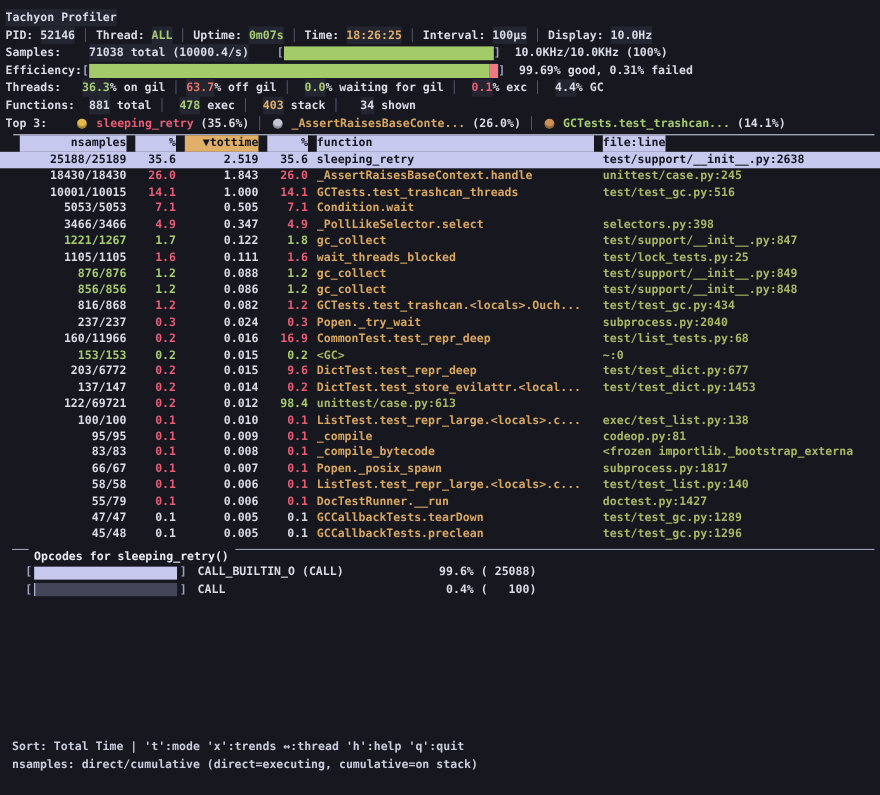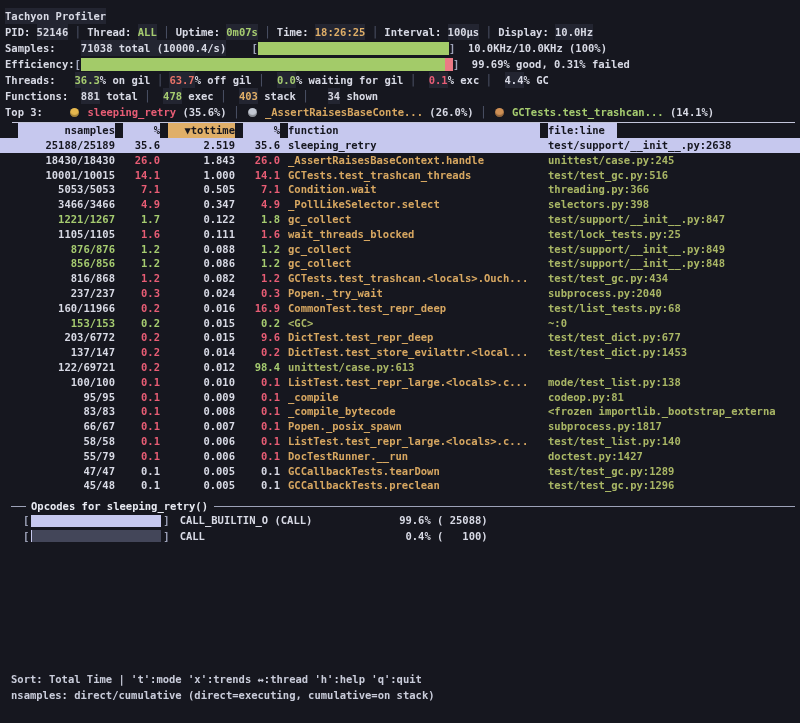--- a/index.html
+++ b/index.html
@@ -43,30 +43,30 @@
   .rule{height:1px;background:var(--rule);margin:0 5px 0 12px}
   .trow{position:relative;display:grid;
         grid-template-columns:97px 37px 67px 37px 252px 1fr;
         column-gap:8px;padding:0 5px 0 18px;height:14.8px;line-height:14.8px;
         align-items:center}
   .trow span{overflow:hidden;white-space:pre}
   .trow .r{text-align:right} .trow .l{text-align:left}
   .hdr{margin-top:0;height:15px;line-height:15px}
   .hdr span{background:var(--selbg);color:var(--selfg)}
   .hdr span.tt{background:var(--orange)}
-  .hdr span.fit{justify-self:start;width:max-content;padding-right:12px}
+  .hdr span.fit{justify-self:start;width:max-content;padding-right:0}
   .trow.sel{background:var(--selbg)}
   .trow.sel span{color:var(--selfg) !important}
   .sel-arrow{position:absolute;left:4px;top:3px;width:0;height:0;
              border-right:9px solid var(--selbg);
              border-top:4.5px solid transparent;border-bottom:4.5px solid transparent}
 
   
   #opcodes{position:absolute;top:499px;left:11px;right:5px}
-  .op-title{display:flex;align-items:center;height:14px;line-height:14px}
+  .op-title{display:flex;align-items:flex-start;height:14px;line-height:14px}
   .op-dash{width:15px;border-top:1px solid var(--bracket);margin-right:5px}
   .op-line{flex:1;border-top:1px solid var(--bracket);margin-left:6px}
   .op-title b{color:#e8eaf2;white-space:pre}
   .op-row{display:flex;align-items:center;height:15.5px;line-height:15.5px;
           padding-left:12px;white-space:pre}
   .op-bar{display:inline-block;width:130px;height:12px;background:var(--barEmpty);
           margin:0 2px;overflow:hidden}
   .op-bar i{display:block;height:100%;background:var(--barFill)}
   .op-label{display:inline-block;width:200px;padding-left:10px;overflow:hidden}
   .op-pct{display:inline-block;width:118px;text-align:right}
@@ -125,21 +125,20 @@
           <span class="r c-pink">14.1</span>
           <span class="l c-func">GCTests.test_trashcan_threads</span>
           <span class="l c-file">test/test_gc.py:516</span>
         </div>
         <div class="trow">
           <span class="r c-fg">5053/5053</span>
           <span class="r c-pink">7.1</span>
           <span class="r c-fg">0.505</span>
           <span class="r c-pink">7.1</span>
           <span class="l c-func">Condition.wait</span>
-          <span class="l c-file">threading.py:366</span>
         </div>
         <div class="trow">
           <span class="r c-fg">3466/3466</span>
           <span class="r c-pink">4.9</span>
           <span class="r c-fg">0.347</span>
           <span class="r c-pink">4.9</span>
           <span class="l c-func">_PollLikeSelector.select</span>
           <span class="l c-file">selectors.py:398</span>
         </div>
         <div class="trow">
@@ -228,21 +227,21 @@
           <span class="r c-fg">0.012</span>
           <span class="r c-green">98.4</span>
           <span class="l c-file">unittest/case.py:613</span>
         </div>
         <div class="trow">
           <span class="r c-fg">100/100</span>
           <span class="r c-pink">0.1</span>
           <span class="r c-fg">0.010</span>
           <span class="r c-pink">0.1</span>
           <span class="l c-func">ListTest.test_repr_large.&lt;locals&gt;.c...</span>
-          <span class="l c-file">mode/test_list.py:138</span>
+          <span class="l c-file">exec/test_list.py:138</span>
         </div>
         <div class="trow">
           <span class="r c-fg">95/95</span>
           <span class="r c-pink">0.1</span>
           <span class="r c-fg">0.009</span>
           <span class="r c-pink">0.1</span>
           <span class="l c-func">_compile</span>
           <span class="l c-file">codeop.py:81</span>
         </div>
         <div class="trow">

